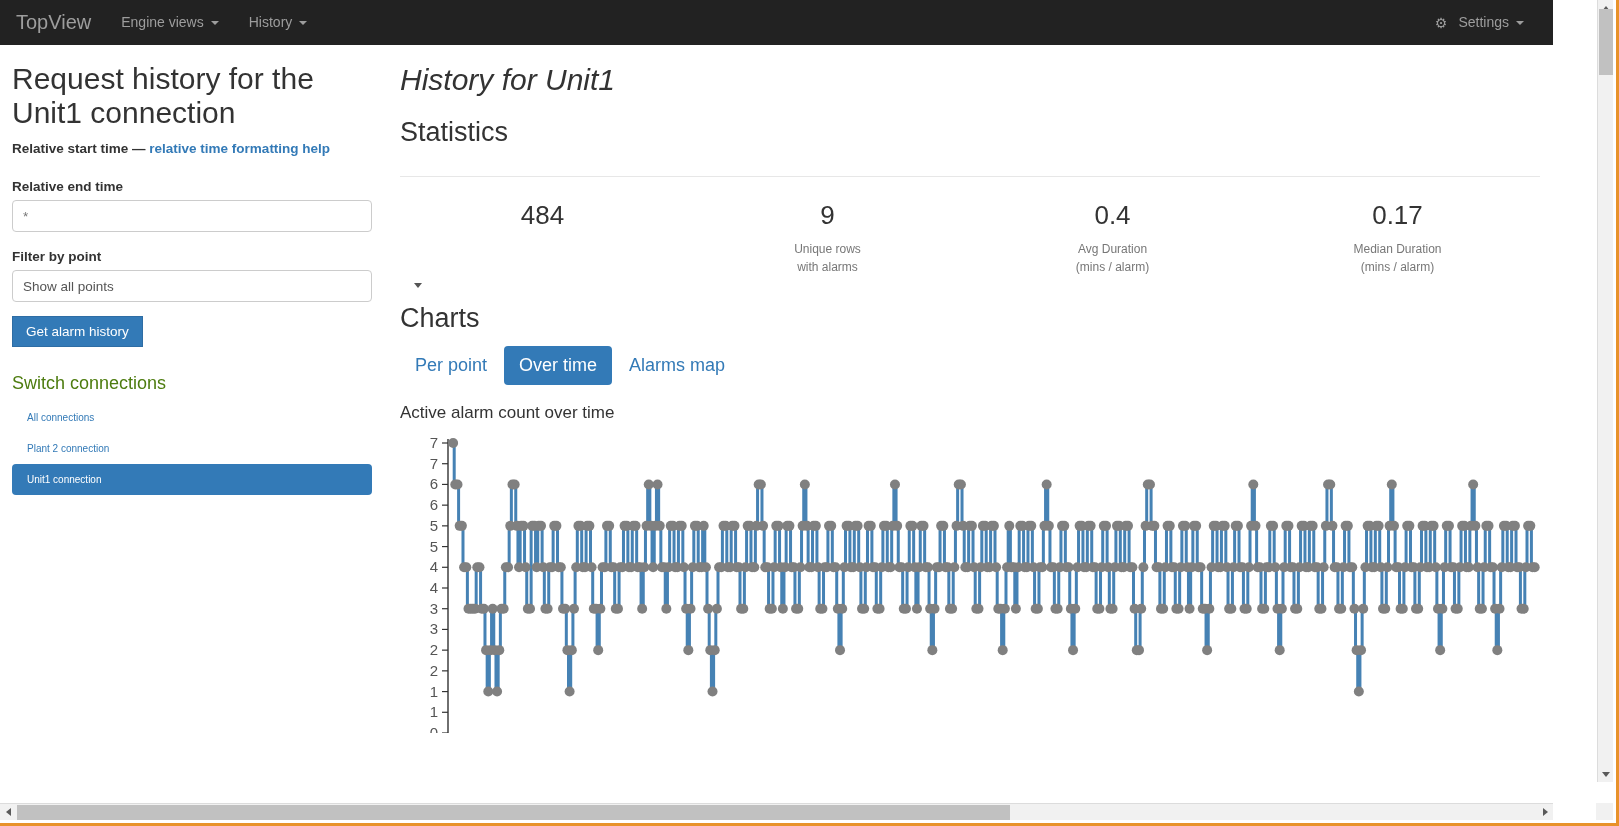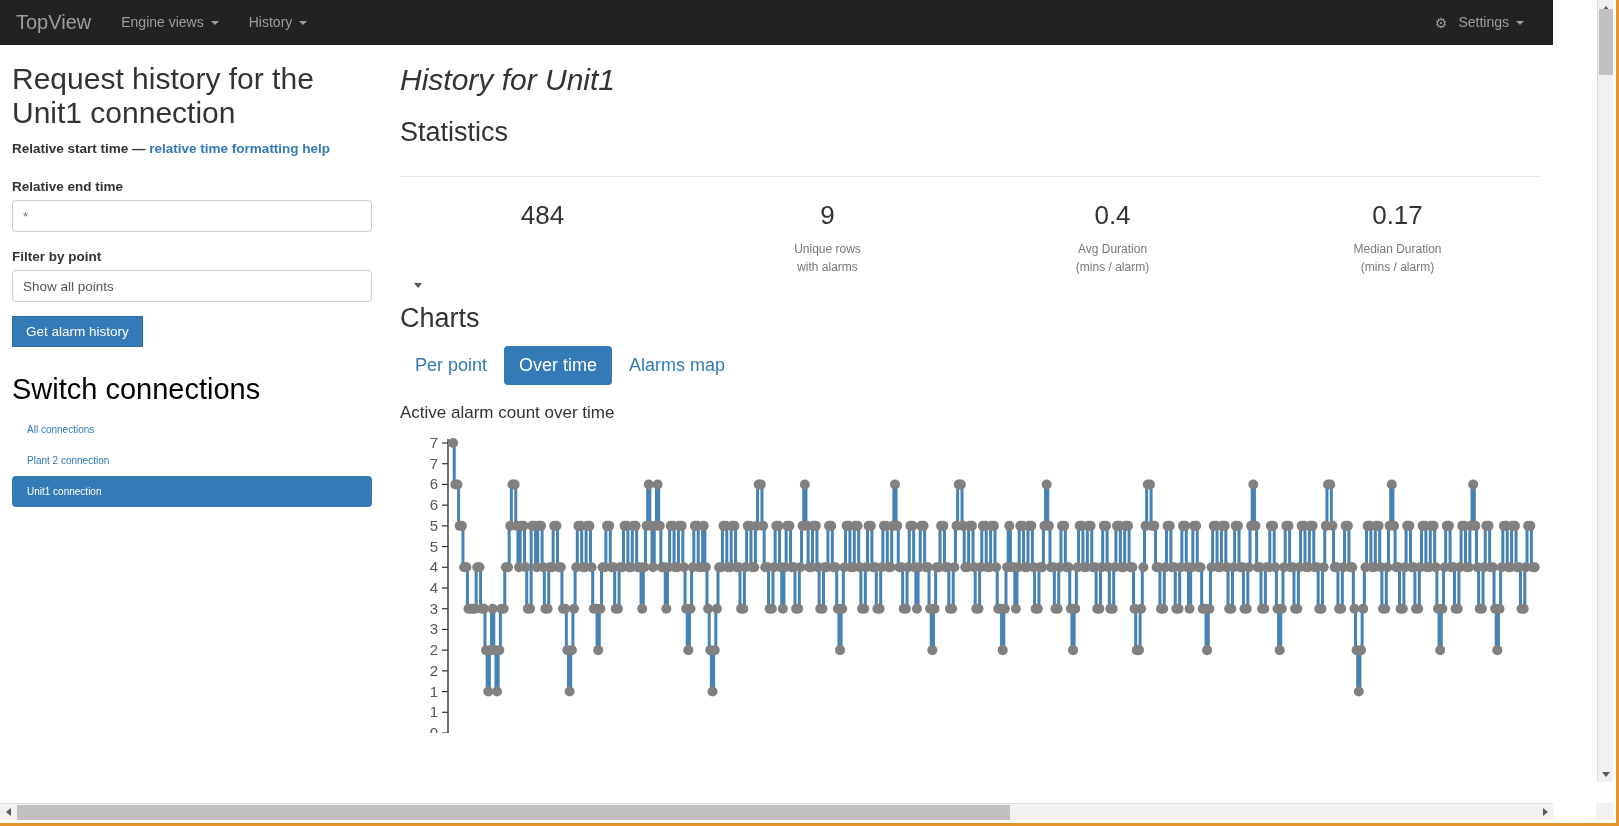--- a/index.html
+++ b/index.html
@@ -99,21 +99,21 @@
     display: inline-block;
     margin-top: 14px;
     padding: 7px 13px;
     font-size: 13.5px; color: #fff;
     background: #337ab7;
     border: 1px solid #2e6da4; border-radius: 0;
     cursor: pointer;
     font-family: "Liberation Sans", sans-serif;
   }
   h2.side-subtitle {
-    font-size: 29px; font-weight: 400; color: #000000;
+    font-size: 18px; font-weight: 400; color: #4d7c0f;
     margin: 26px 0 8px 0;
   }
   .conn-list { list-style: none; margin: 0; padding: 0; width: 360px; }
   .conn-item a {
     display: block; padding: 10px 15px;
     font-size: 10px; color: #337ab7;
     text-decoration: none; border-radius: 4px;
   }
   .conn-item.active a { background: #337ab7; color: #fff; font-weight: normal; }
 

